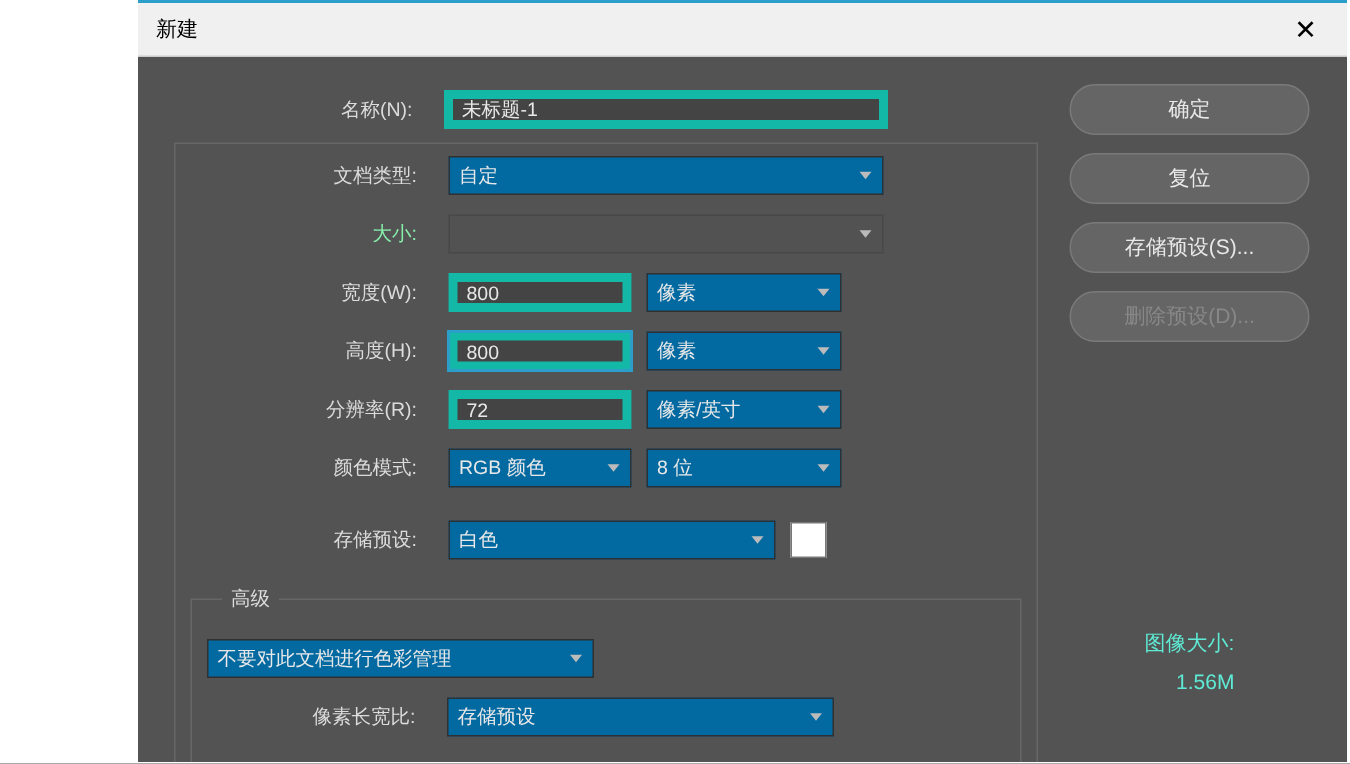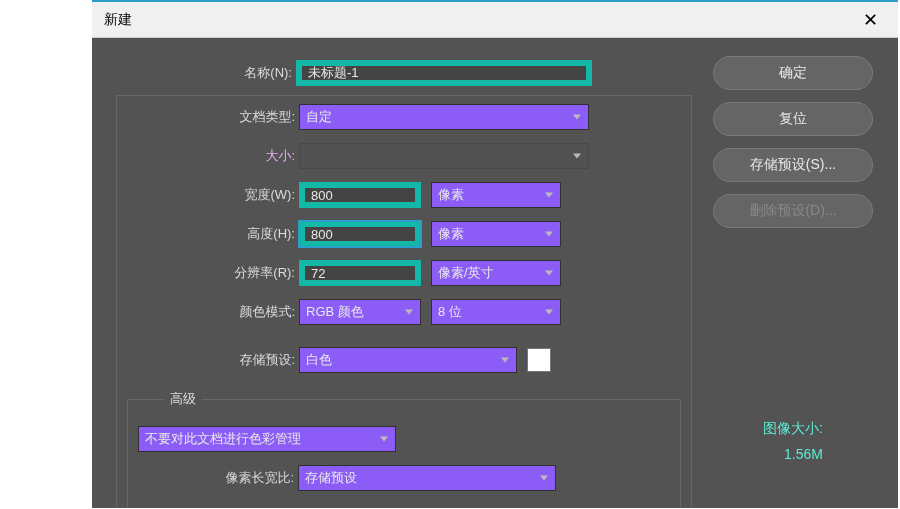--- a/index.html
+++ b/index.html
@@ -7,29 +7,29 @@
     .outer { width: 900px; height: 508px; background: #fff; position: relative; }
     .dialog { position: absolute; left: 92px; top: 0; width: 806px; height: 509px; background: #535353; border-top: 2px solid #2b9fc9; }
     .titlebar { height: 36px; background: #f0f0f0; display: flex; align-items: center; justify-content: space-between; padding: 0 12px; color: #000; font-size: 14px; border-bottom: 1px solid #ccc; }
     .close-x { font-size: 18px; cursor: pointer; padding: 0 8px; font-weight: 300; }
     .body { display: flex; padding: 18px 20px 10px 14px; gap: 16px; }
     .leftcol { flex: 1; }
     .rightcol { width: 170px; display: flex; flex-direction: column; gap: 12px; align-items: center; }
     .btn { width: 160px; height: 34px; border-radius: 17px; background: #656565; border: 1px solid #7a7a7a; color: #e8e8e8; display: flex; align-items: center; justify-content: center; cursor: pointer; font-size: 14px; text-align: right; }
     .btn.disabled { color: #888; cursor: default; }
     .row { display: flex; align-items: center; height: 34px; margin-bottom: 5px; }
-    .lbl { width: 190px; text-align: right; padding-right: 4px; color: #dcdcdc; font-size: 13px; }
-    .lbl.dim { color: #f0abfc; }
+    .lbl { width: 190px; text-align: right; padding-right: 21px; color: #dcdcdc; font-size: 13px; }
+    .lbl.dim { color: #86efac; }
     .input { background: #444; border: 6px solid #14b8a6; color: #e8e8e8; height: 26px; padding: 0 6px; font-size: 13px; }
     .focused { outline: 2px solid #2b9fc9; outline-offset: -1px; }
-    .select { background: #8b5cf6; border: 1px solid #303030; color: #e8e8e8; height: 26px; padding: 0 20px 0 6px; font-size: 13px; position: relative; display: inline-flex; align-items: center; cursor: pointer; }
+    .select { background: #0369a1; border: 1px solid #303030; color: #e8e8e8; height: 26px; padding: 0 20px 0 6px; font-size: 13px; position: relative; display: inline-flex; align-items: center; cursor: pointer; }
     .select::after { content: ""; position: absolute; right: 7px; top: 50%; width: 0; height: 0; border-left: 4px solid transparent; border-right: 4px solid transparent; border-top: 5px solid #bbb; transform: translateY(-50%); }
     .select.empty { color: transparent; }
     .fieldset { border: 1px solid #676767; margin-left: 10px; position: relative; padding: 22px 10px 10px 10px; }
-    .legend { position: absolute; top: -10px; left: 36px; background: #535353; padding: 0 6px; color: #dcdcdc; font-size: 13px; }
+    .legend { position: absolute; top: -10px; left: 20px; background: #535353; padding: 0 6px; color: #dcdcdc; font-size: 13px; }
     .swatch { width: 24px; height: 24px; background: #fff; border: 1px solid #777; margin-left: 10px; }
     .sizeinfo { text-align: right; margin-top: 180px; color: #5eead4; font-size: 14px; }
     .sizeinfo .val { margin-top: 8px; }
   </style>
 </head>
 <body>
 
 <div class="outer">
   <div class="dialog">
 

